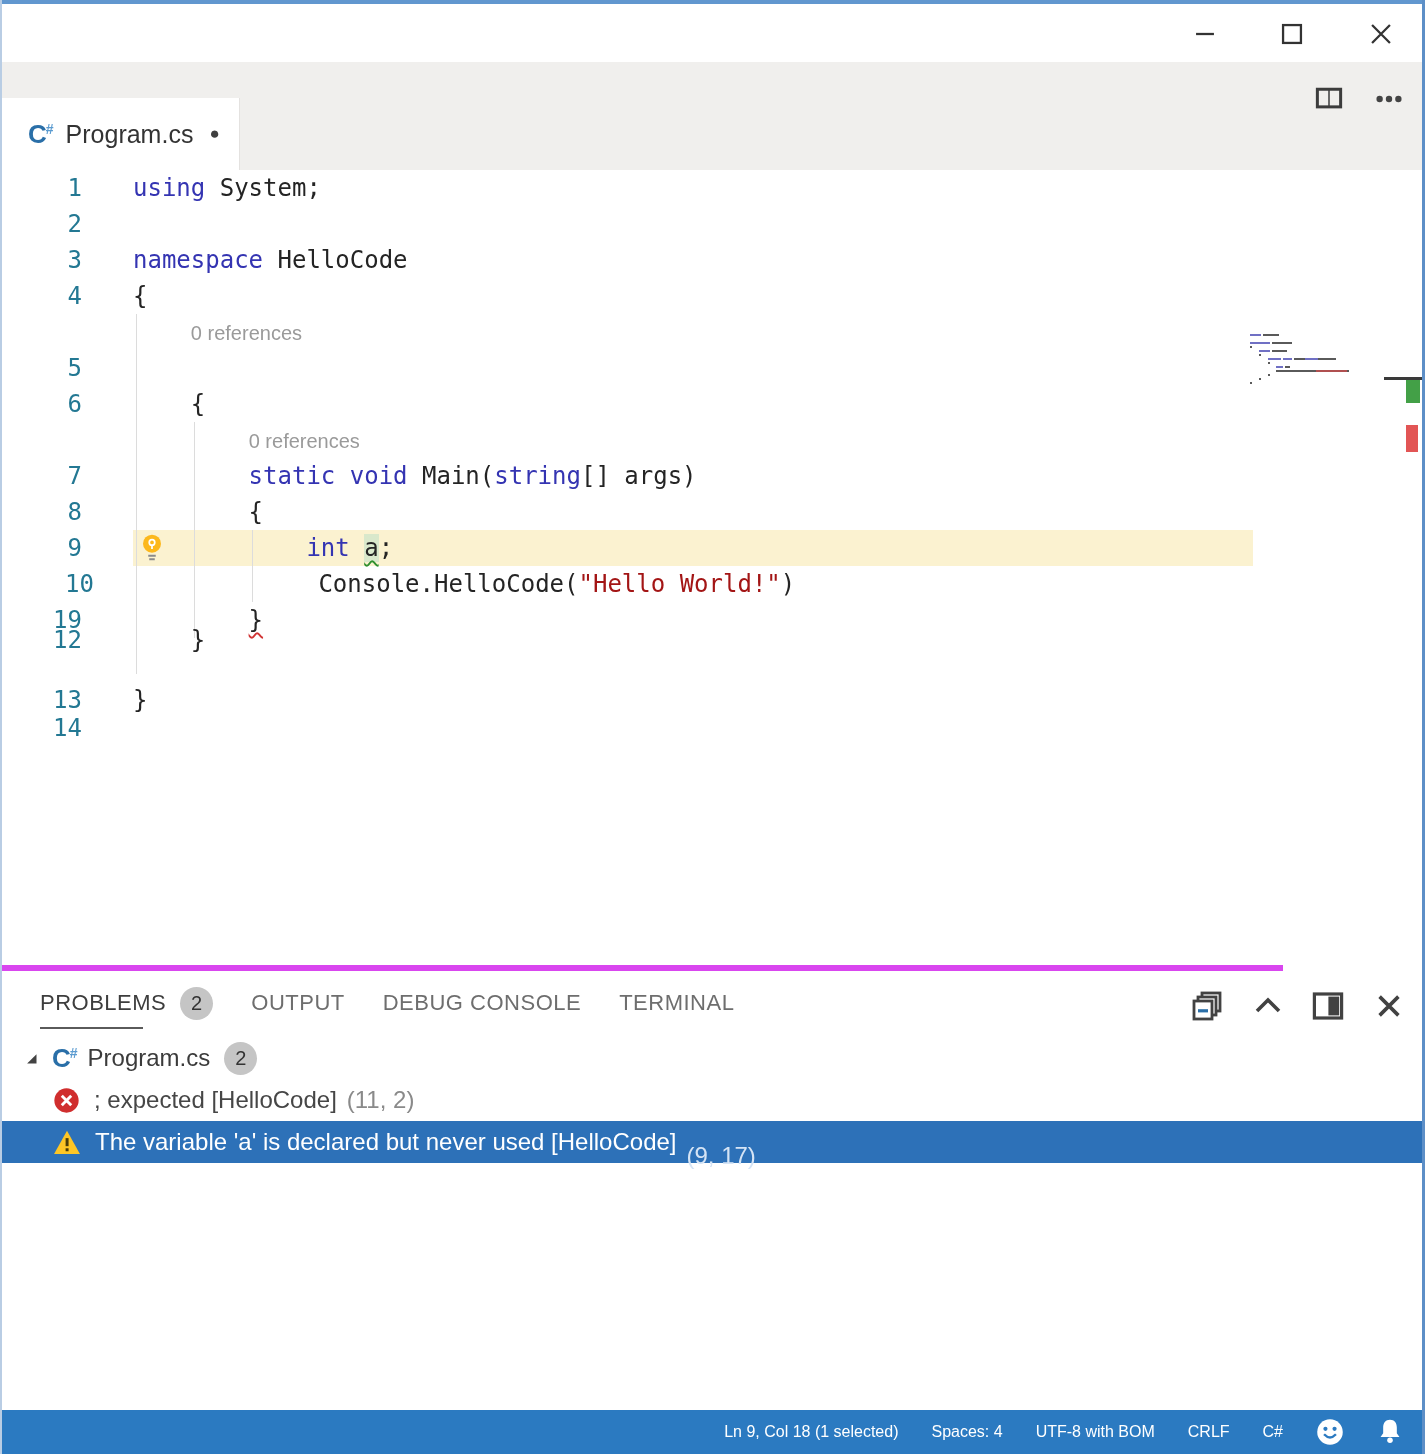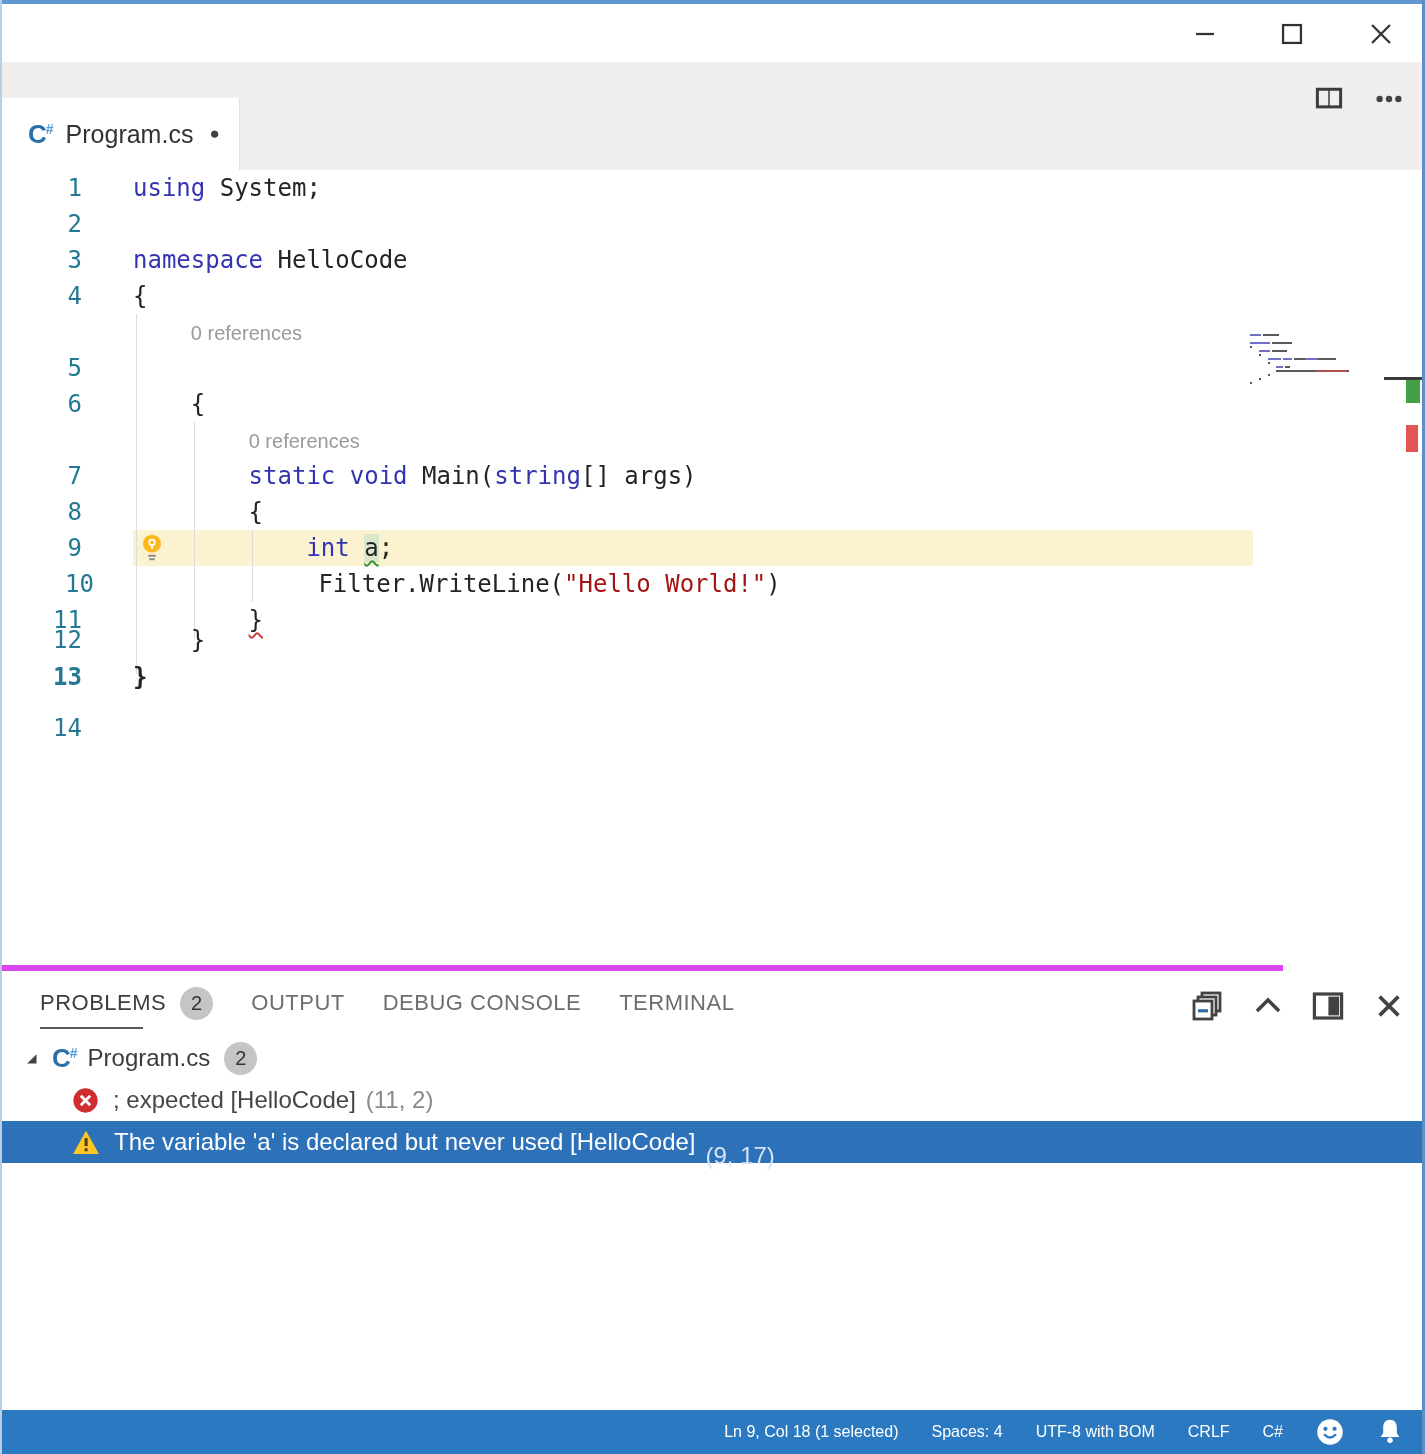--- a/index.html
+++ b/index.html
@@ -61,21 +61,21 @@
   #filter-box{position:absolute;left:872px;top:11px;width:290px;height:46px;border:1px solid #c0c0c0;background:#fff;box-sizing:border-box;}
   #filter-input{border:0;outline:0;width:230px;height:42px;margin-left:12px;font-size:22px;color:#555;
         font-family:"Liberation Sans",sans-serif;background:transparent;}
   #filter-input::placeholder{color:#8a8a8a;}
   #filter-gear{position:absolute;right:4px;top:6px;width:34px;height:34px;}
   .panel-action{position:absolute;top:18px;width:34px;height:34px;display:flex;align-items:center;justify-content:center;}
   
   #problems-tree{position:absolute;left:0;top:66px;width:1425px;}
   .tree-row{height:42px;display:flex;align-items:center;font-size:24px;color:#3b3b3b;}
   .tree-row.file{padding-left:18px;}
-  .tree-row.item{padding-left:72px;color:#464646;}
+  .tree-row.item{padding-left:53px;color:#464646;}
   .tree-row.item .msg{margin-left:14px;}
   .tree-row .pos{color:#8a8a8a;margin-left:10px;}
   .tree-row.selected{background:#2d71b8;color:#ffffff;}
   .tree-row.selected .pos{color:#d5e4f5;margin-top:28px;}
   .tree-row .file-label{margin-left:10px;}
   .twistie{width:26px;display:flex;justify-content:center;margin-right:8px;}
   
   #statusbar{left:0;top:1410px;width:1425px;height:44px;background:#2b7ac1;display:flex;align-items:center;
              justify-content:flex-end;gap:33px;padding-right:22px;box-sizing:border-box;}
   .status-item{color:#ffffff;font-size:16px;white-space:nowrap;}
@@ -174,31 +174,31 @@
           <svg width="26" height="30" viewBox="0 0 20 24">
             <circle cx="10" cy="8.5" r="7.2" fill="#fcb81c"></circle>
             <circle cx="10" cy="7.5" r="2.2" fill="none" stroke="#fff" stroke-width="1.4"></circle>
             <path d="M10 9.7v3" stroke="#fff" stroke-width="1.4"></path>
             <path d="M7 18.2h6M7.8 21h4.4" stroke="#8a8a8a" stroke-width="1.6"></path>
           </svg>
         </div>
       </div>
       <div class="row" style="top: 396px; margin-left: 12px;">
         <div class="lnum">10</div>
-        <div class="codeline"><span class="seg p">            Filter.WriteLine(</span><span class="seg s">"Hello World!"</span><span class="seg p">)</span></div>
+        <div class="codeline"><span class="seg p">            Console.HelloCode(</span><span class="seg s">"Hello World!"</span><span class="seg p">)</span></div>
       </div>
       <div class="row" style="top: 432px;">
-        <div class="lnum">11</div>
+        <div class="lnum">19</div>
         <div class="codeline"><span class="seg p">        </span><span class="seg p squiggle-red">}</span></div>
       </div>
       <div class="row" style="top: 452px; text-decoration: underline;">
         <div class="lnum">12</div>
         <div class="codeline"><span class="seg p">    }</span></div>
       </div>
-      <div class="row" style="top: 489px; font-weight: bold;">
+      <div class="row" style="top: 512px;">
         <div class="lnum">13</div>
         <div class="codeline"><span class="seg p">}</span></div>
       </div>
       <div class="row" style="top: 540px;">
         <div class="lnum">14</div>
         <div class="codeline"></div>
       </div>
     </div>
   <div class="guide" style="left:136px;top:144px;height:360px;"></div>
   <div class="guide" style="left:194px;top:252px;height:216px;"></div>

